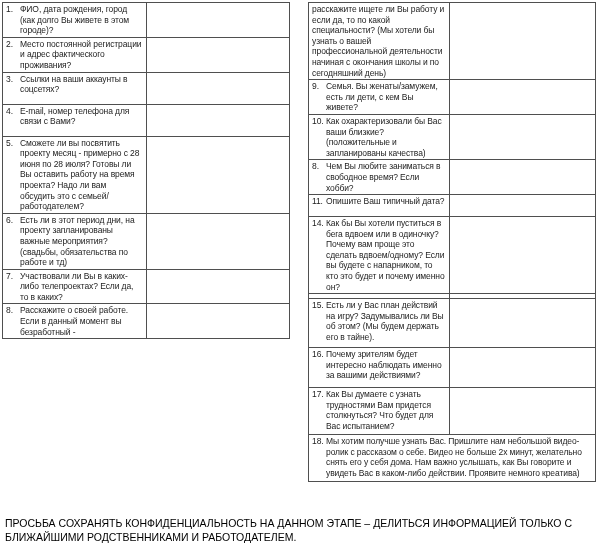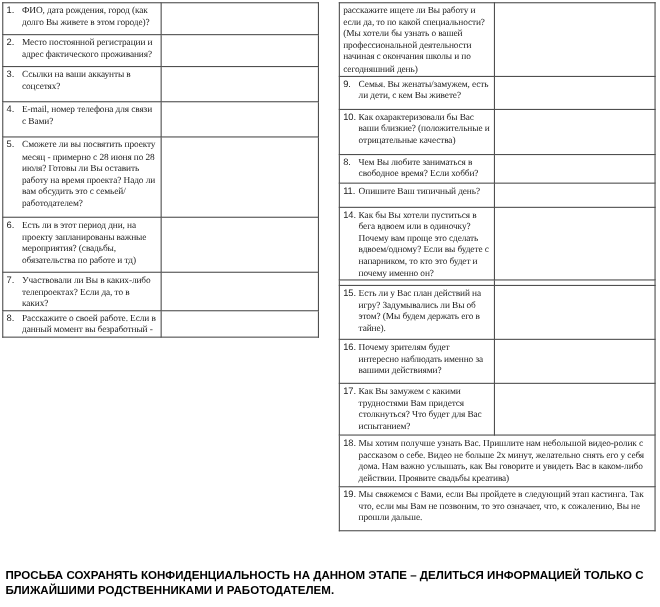--- a/index.html
+++ b/index.html
@@ -27,29 +27,29 @@
     padding: 1px 3px 1px 3px;
     overflow: hidden;
     font-size: 8.5px;
     line-height: 10.6px;
     letter-spacing: -0.1px;
     background: #ffffff;
   }
   td.spacer { padding: 0; height: 4px; }
   .q { display: flex; }
   .num { flex: 0 0 14px; width: 14px; }
-  .qtext { flex: 1 1 auto; font-family: Liberation Serif, serif; }
+  .qtext { flex: 1 1 auto; }
   .footer {
     position: absolute;
     left: 5px;
     top: 517px;
     width: 592px;
     font-size: 10.5px;
     line-height: 13.5px;
-    font-weight: bold;
+    font-weight: normal;
     color: #000000;
     letter-spacing: 0;
   }
 </style>
 </head>
 <body>
 
 <table class="qtable" id="left-table">
   <colgroup>
       <col style="width:144px">
@@ -149,39 +149,39 @@
             <span class="num">9.</span>
             <span class="qtext">Семья. Вы женаты/замужем, есть ли дети, с кем Вы живете?</span>
           </div>
         </td>
       <td></td>
     </tr>
     <tr style="height:41px">
       <td>
           <div class="q">
             <span class="num">10.</span>
-            <span class="qtext">Как охарактеризовали бы Вас ваши близкие? (положительные и отрицательные качества)</span>
+            <span class="qtext">Как охарактеризовали бы Вас ваши близкие? (положительные и запланированы качества)</span>
           </div>
         </td>
       <td></td>
     </tr>
     <tr style="height:26px">
       <td>
           <div class="q">
             <span class="num">8.</span>
             <span class="qtext">Чем Вы любите заниматься в свободное время? Если хобби?</span>
           </div>
         </td>
       <td></td>
     </tr>
     <tr style="height:22px">
       <td>
           <div class="q">
             <span class="num">11.</span>
-            <span class="qtext">Опишите Ваш типичный день?</span>
+            <span class="qtext">Опишите Ваш типичный дата?</span>
           </div>
         </td>
       <td></td>
     </tr>
     <tr style="height:64px">
       <td>
           <div class="q">
             <span class="num">14.</span>
             <span class="qtext">Как бы Вы хотели пуститься в бега вдвоем или в одиночку? Почему вам проще это сделать вдвоем/одному? Если вы будете с напарником, то кто это будет и почему именно он?</span>
           </div>
@@ -207,37 +207,29 @@
             <span class="num">16.</span>
             <span class="qtext">Почему зрителям будет интересно наблюдать именно за вашими действиями?</span>
           </div>
         </td>
       <td></td>
     </tr>
     <tr style="height:47px">
       <td>
           <div class="q">
             <span class="num">17.</span>
-            <span class="qtext">Как Вы замужем с какими трудностями Вам придется столкнуться? Что будет для Вас испытанием?</span>
+            <span class="qtext">Как Вы думаете с узнать трудностями Вам придется столкнуться? Что будет для Вас испытанием?</span>
           </div>
         </td>
       <td></td>
     </tr>
     <tr style="height:47px">
       <td colspan="2">
           <div class="q">
             <span class="num">18.</span>
-            <span class="qtext">Мы хотим получше узнать Вас. Пришлите нам небольшой видео-ролик с рассказом о себе. Видео не больше 2х минут, желательно снять его у себя дома. Нам важно услышать, как Вы говорите и увидеть Вас в каком-либо действии. Проявите свадьбы креатива)</span>
-          </div>
-        </td>
-    </tr>
-    <tr style="height:40px">
-      <td colspan="2">
-          <div class="q">
-            <span class="num">19.</span>
-            <span class="qtext">Мы свяжемся с Вами, если Вы пройдете в следующий этап кастинга. Так что, если мы Вам не позвоним, то это означает, что, к сожалению, Вы не прошли дальше.</span>
+            <span class="qtext">Мы хотим получше узнать Вас. Пришлите нам небольшой видео-ролик с рассказом о себе. Видео не больше 2х минут, желательно снять его у себя дома. Нам важно услышать, как Вы говорите и увидеть Вас в каком-либо действии. Проявите немного креатива)</span>
           </div>
         </td>
     </tr>
   </tbody>
 </table>
 
 <div class="footer">ПРОСЬБА СОХРАНЯТЬ КОНФИДЕНЦИАЛЬНОСТЬ НА ДАННОМ ЭТАПЕ – ДЕЛИТЬСЯ ИНФОРМАЦИЕЙ ТОЛЬКО С БЛИЖАЙШИМИ РОДСТВЕННИКАМИ И РАБОТОДАТЕЛЕМ.</div>
 
 </body></html>

